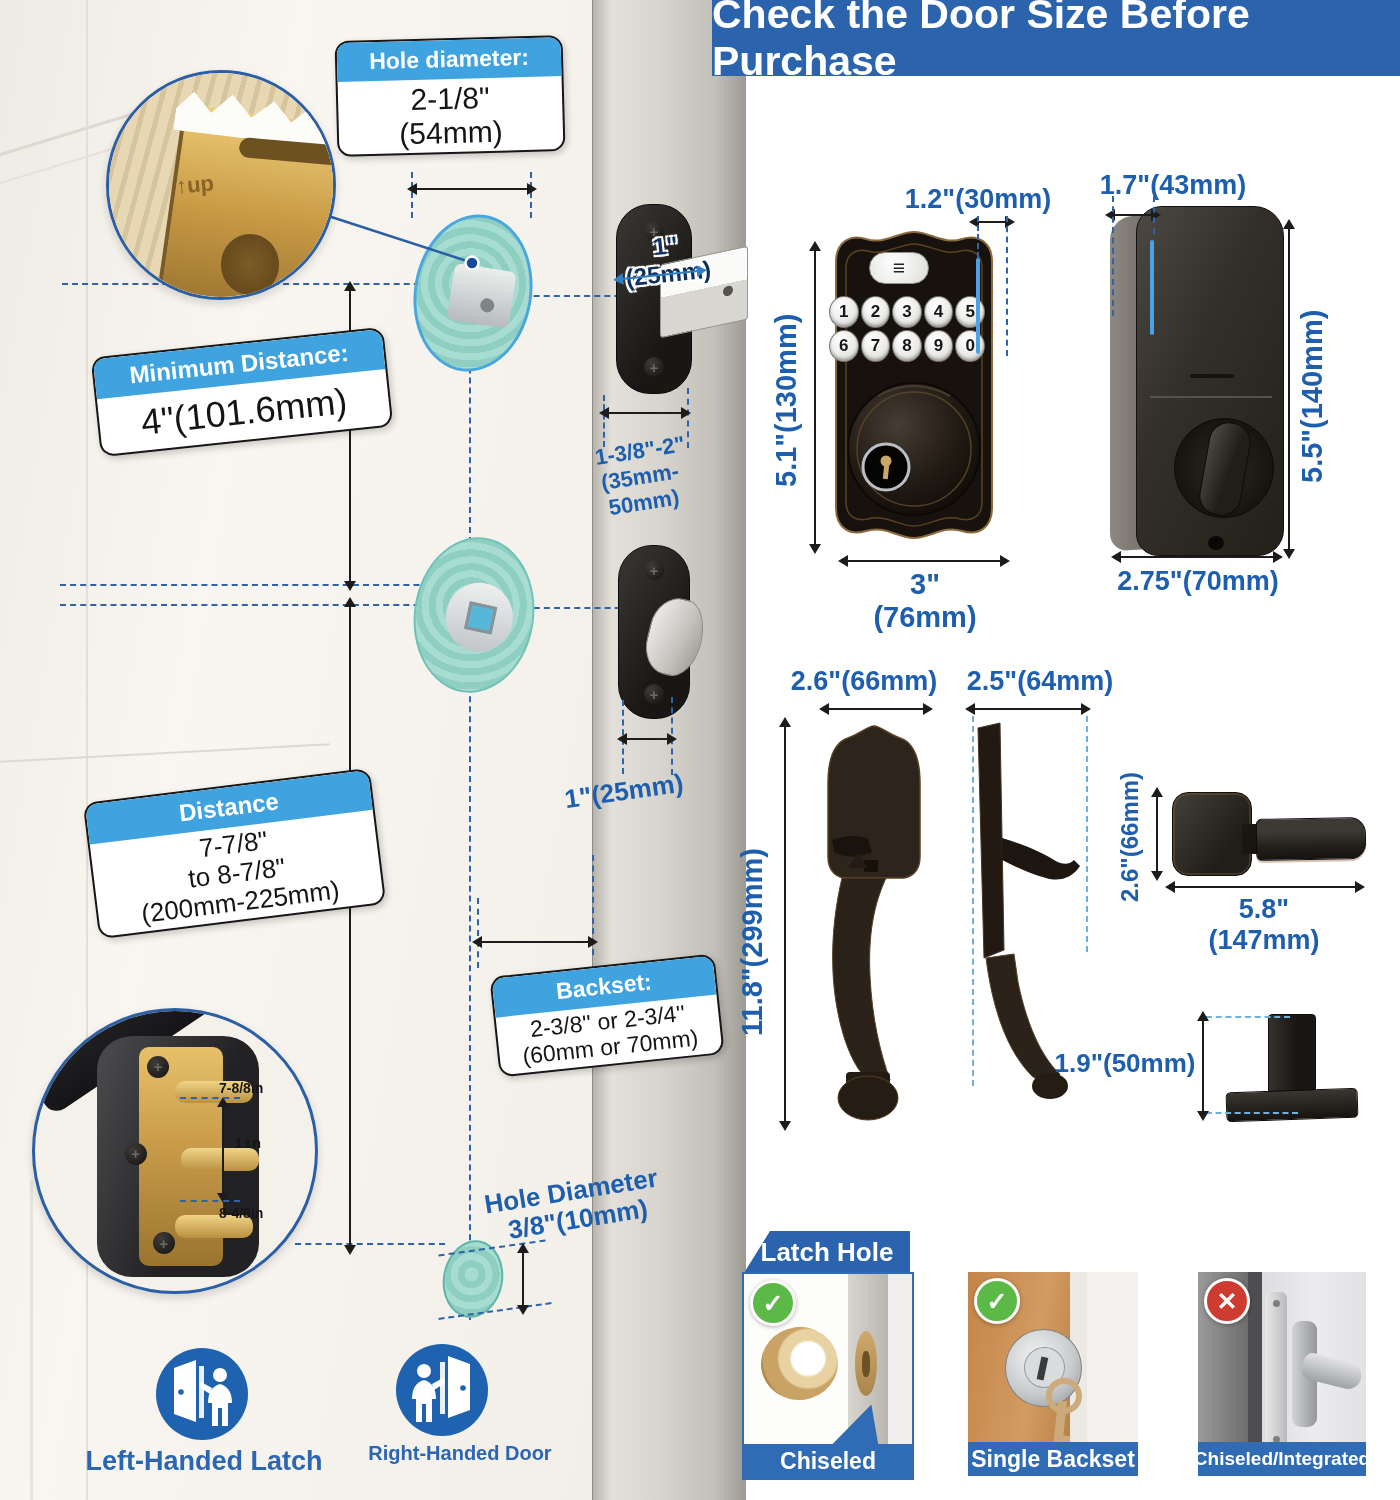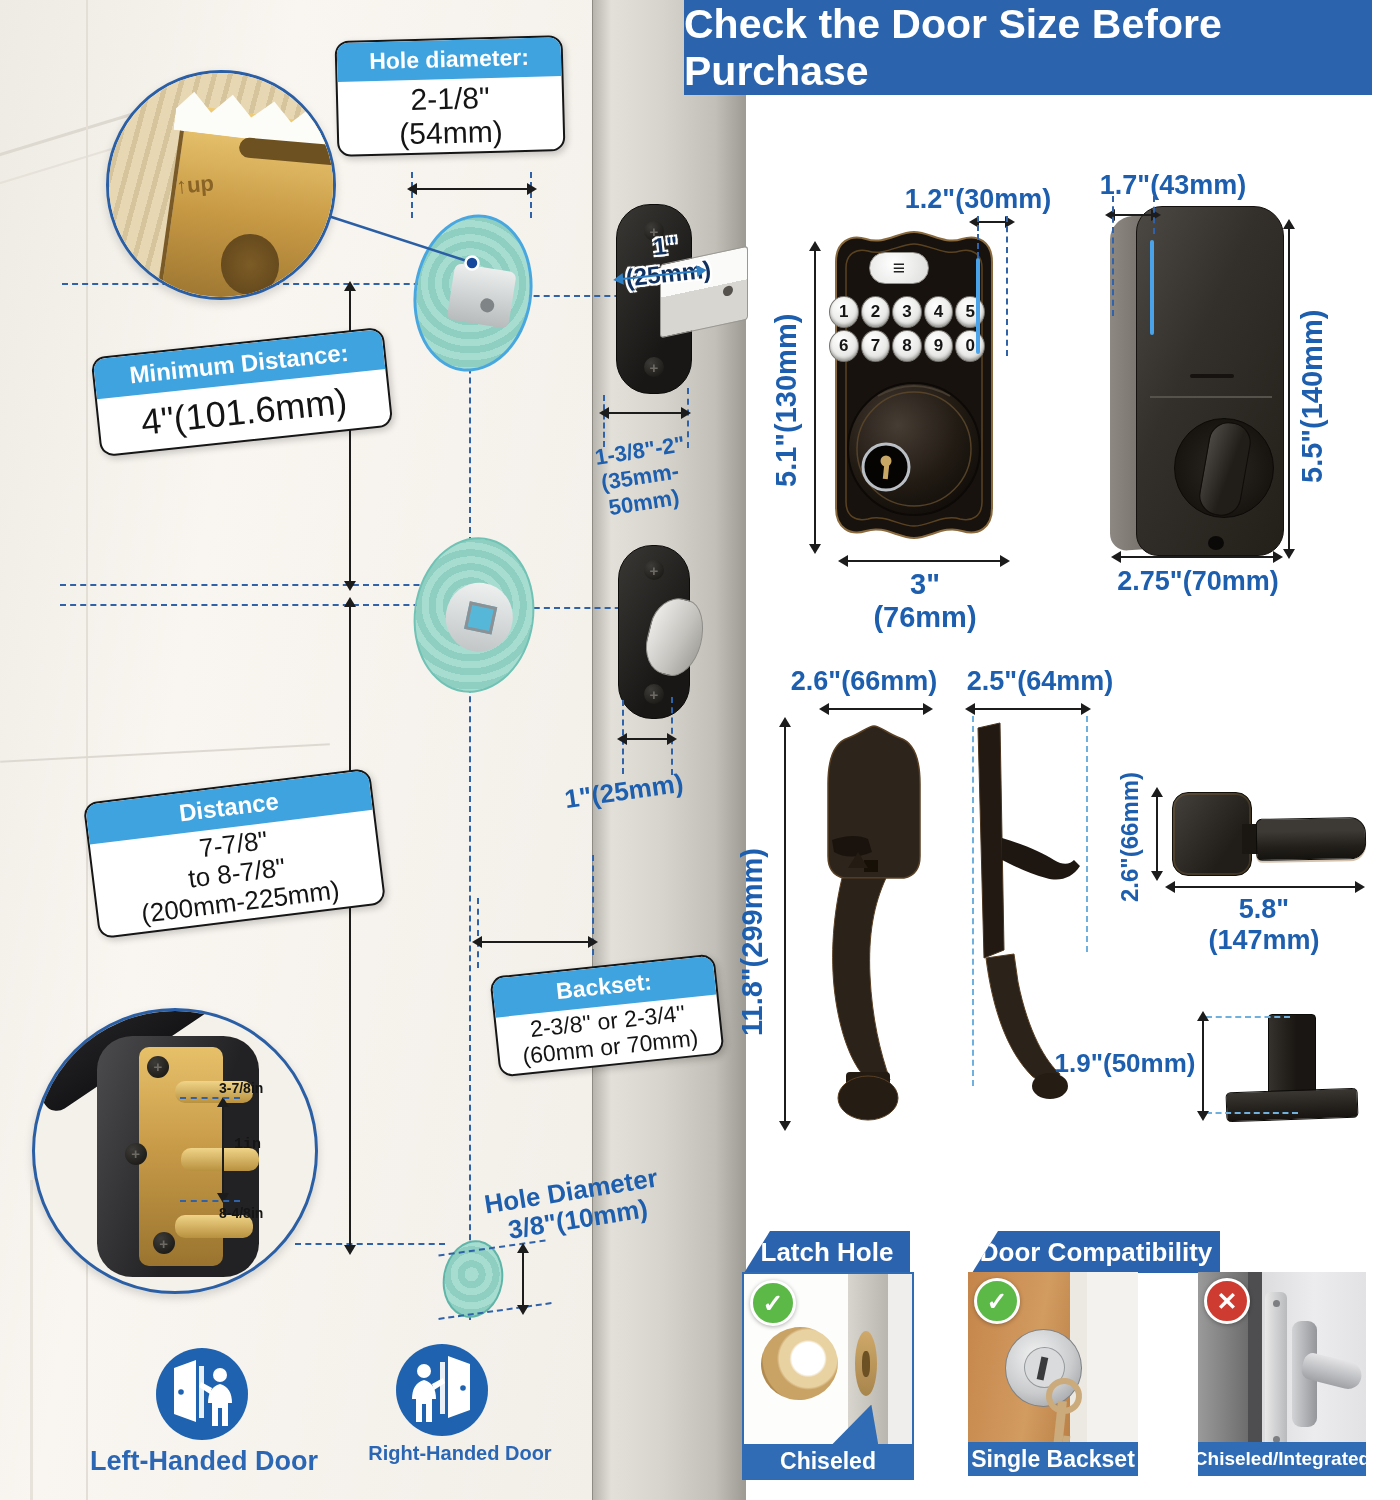--- a/index.html
+++ b/index.html
@@ -7,21 +7,21 @@
           font-family:"Liberation Sans",sans-serif;}
   .abs{position:absolute;}
   
   .door-face{position:absolute;left:0;top:0;width:592px;height:1500px;
     background:linear-gradient(100deg,#eeebe4,#f9f6f1 35%,#f2eee8);}
   .groove{position:absolute;background:#ddd9d1;}
   .door-edge{position:absolute;left:592px;top:0;width:153px;height:1500px;
     background:linear-gradient(90deg,#b7b4ad 0,#e3e0da 12%,#d7d4cd 45%,#c2bfb8 80%,#9d9a93);
     border-left:1px solid #8e8b84;}
   
-  .banner{position:absolute;left:684px;top:0;width:688px;height:95px;background:#2b63ad;
+  .banner{position:absolute;left:712px;top:0;width:688px;height:76px;background:#2b63ad;
     color:#fff;font-weight:bold;font-size:41px;display:flex;align-items:center;justify-content:center;}
   
   .label-card{position:absolute;background:#fff;border:2px solid #161616;border-radius:14px;
     overflow:hidden;box-shadow:2px 3px 7px rgba(0,0,0,.2);text-align:center;}
   .label-card .hd{background:#3fa3df;color:#fff;font-weight:bold;padding:6px 4px;}
   .label-card .bd{color:#141414;padding:3px 6px;white-space:pre-line;line-height:1.12;}
   
   .dash-v{position:absolute;width:0;border-left:2px dashed #2f62a8;}
   .dash-h{position:absolute;height:0;border-top:2px dashed #2f62a8;}
   .lt{border-color:#6fb0de;}
@@ -192,21 +192,21 @@
     <div class="abs" style="left:-10%;top:-16%;width:74%;height:36%;background:linear-gradient(#2c2c2e,#151517);transform:rotate(-34deg);border-radius:14px;"></div>
     <div class="abs" style="left:22%;top:9%;width:58%;height:86%;background:linear-gradient(110deg,#4c4c4e,#222224 60%);border-radius:22%/14%;"></div>
     <div class="abs" style="left:37%;top:13%;width:30%;height:78%;background:linear-gradient(180deg,#e7c06a,#c89b48 45%,#9a742f);border-radius:10px;"></div>
     <div class="screw" style="left:40%;top:16%;width:22px;height:22px;"></div>
     <div class="screw" style="left:32%;top:47%;width:22px;height:22px;"></div>
     <div class="screw" style="left:42%;top:79%;width:22px;height:22px;"></div>
     <div class="abs" style="left:50%;top:25%;width:28%;height:8%;background:linear-gradient(180deg,#f0d488,#b8913f);border-radius:10px;"></div>
     <div class="abs" style="left:52%;top:49%;width:28%;height:8%;background:linear-gradient(180deg,#f0d488,#b8913f);border-radius:10px;"></div>
     <div class="abs" style="left:50%;top:73%;width:28%;height:8%;background:linear-gradient(180deg,#f0d488,#b8913f);border-radius:10px;"></div>
   </div>
-  <div class="small-note" style="left:219px;top:1080px;">3-7/8in</div>
+  <div class="small-note" style="left:219px;top:1080px;">7-8/8in</div>
   <div class="small-note" style="left:234px;top:1136px;font-size:15px;font-family:Liberation Mono, monospace;">1in</div>
   <div class="small-note" style="left:219px;top:1205px;">8-4/8in</div>
   <div class="arr-v" style="left:222px;top:1106px;height:88px;width:1.5px;"></div>
   <div class="dash-h" style="left:180px;top:1097px;width:60px;"></div>
   <div class="dash-h" style="left:180px;top:1200px;width:60px;"></div>
 
   <svg class="abs" style="left:820px;top:224px;" width="188" height="322" viewBox="0 0 188 322">
     <defs>
       <radialGradient id="kn" cx="38%" cy="32%" r="75%">
         <stop offset="0%" stop-color="#46var"></stop>
@@ -328,25 +328,24 @@
     <g transform="translate(96,0) scale(-1,1)">
       <circle cx="48" cy="48" r="46" fill="#1f63b0"></circle>
       <path d="M20,22 L42,14 L42,76 L20,68 Z" fill="#fff"></path>
       <circle cx="27" cy="46" r="2.8" fill="#1f63b0"></circle>
       <rect x="45" y="20" width="5" height="52" fill="#fff" opacity="0.9"></rect>
       <circle cx="66" cy="29" r="7" fill="#fff"></circle>
       <path d="M66,38 C58,40 54,47 54,57 L58,57 L58,80 L64,80 L64,62 L68,62 L68,80 L74,80 L74,57 L78,57 C78,47 74,40 66,38 Z" fill="#fff"></path>
       <path d="M58,42 L47,36 L45,41 L56,48 Z" fill="#fff"></path>
     </g>
   </svg>
-  <div class="abs" style="left:78px;top:1446px;width:252px;text-align:center;font-size:27px;font-weight:bold;color:#2b66b4;">Left-Handed Door</div>
+  <div class="abs" style="left:78px;top:1446px;width:252px;text-align:center;font-size:27px;font-weight:bold;color:#2b66b4;">Left-Handed Latch</div>
   <div class="abs" style="left:330px;top:1442px;width:260px;text-align:center;font-size:20px;font-weight:bold;color:#2b66b4;">Right-Handed Door</div>
 
   <div class="badge" style="left:744px;top:1231px;width:166px;height:42px;">Latch Hole</div>
-  <div class="badge" style="left:972px;top:1231px;width:248px;height:42px;">Door Compatibility</div>
 
   <div class="pcard" style="left:742px;top:1272px;width:168px;height:204px;border:2px solid #2f6cb5;">
     <div class="abs" style="left:0;top:0;width:62%;height:100%;background:#fdfdfc;"></div>
     <div class="abs" style="left:62%;top:0;width:24%;height:100%;background:linear-gradient(90deg,#d8d5cf,#b9b6b0);"></div>
     <div class="abs" style="left:86%;top:0;width:14%;height:100%;background:#efeeec;"></div>
     <div class="abs" style="left:10%;top:26%;width:46%;height:36%;border-radius:50%;transform:rotate(-8deg);background:radial-gradient(circle at 62% 45%,#ffffff 0 26%,#e9d2a2 30% 46%,#c9a366 50% 72%,#b08a4e 74% 100%);"></div>
     <div class="abs" style="left:66%;top:28%;width:13%;height:32%;border-radius:50%;background:linear-gradient(#cfa96b,#a8854c);">
       <div class="abs" style="left:32%;top:30%;width:36%;height:40%;background:#6b5124;border-radius:40%;"></div>
     </div>
     <div class="abs" style="left:52%;top:64%;width:28%;height:20%;background:#2f6cb5;clip-path:polygon(85% 0,100% 100%,0 100%);"></div>

